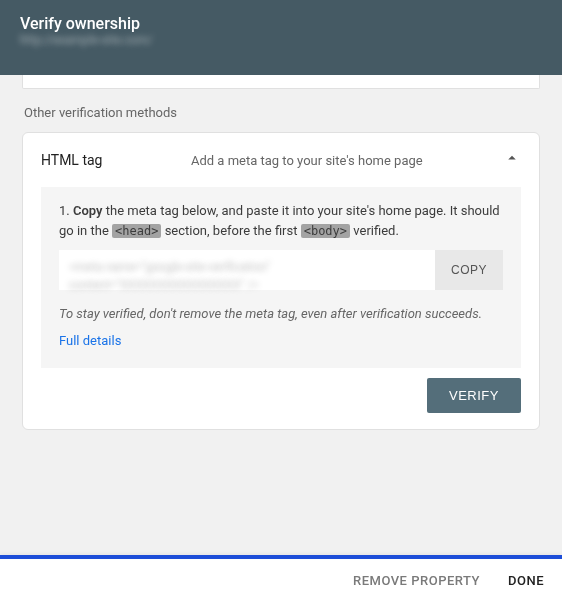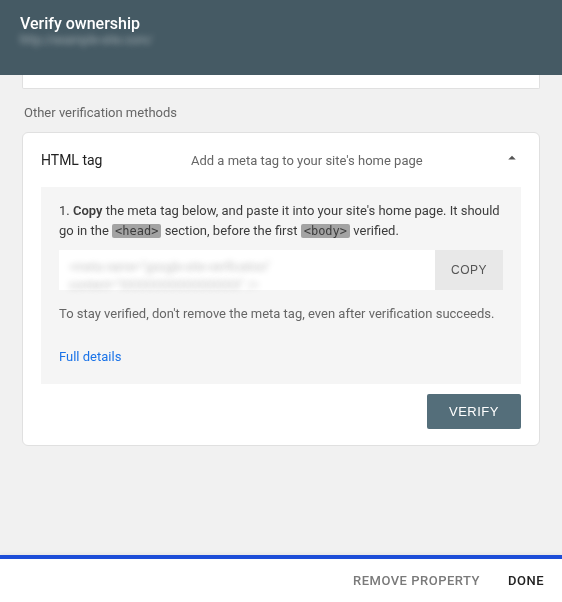--- a/index.html
+++ b/index.html
@@ -15,21 +15,21 @@
 .card-title { font-size: 14px; color: #212121; flex: 0 0 150px; }
 .card-desc { font-size: 13px; color: #666; flex: 1; }
 .chevron svg { width: 18px; height: 18px; fill: #555; }
 .card-body { padding: 14px 18px 18px; background: #f5f5f5; margin: 0 18px 6px; font-size: 13px; color: #3c3c3c; line-height: 1.5; }
 .step { margin-bottom: 10px; }
 .step b { font-weight: 600; }
 .code { font-family: monospace; font-size: 12px; background: #a3a3a3; padding: 0 3px; border-radius: 2px; }
 .copy-row { display: flex; align-items: stretch; margin: 10px 0 14px; }
 .copy-input { flex: 1; background: #fff; border: none; padding: 8px 10px; height: 40px; color: transparent; text-shadow: 0 0 6px #bbb; font-size: 12px; user-select: none; }
 .copy-btn { background: #e8e8e8; border: none; padding: 0 16px; font-size: 12px; color: #555; font-weight: 500; letter-spacing: 0.5px; cursor: pointer; }
-.note { color: #666; font-size: 13px; margin-bottom: 23px; }
+.note { color: #666; font-size: 13px; margin-bottom: 7px; font-style: italic; }
 .link { color: #1a73e8; font-size: 13px; text-decoration: none; }
 .verify-row { display: flex; justify-content: flex-end; padding: 4px 18px 16px; }
 .verify-btn { background: #546e7a; color: #fff; border: none; padding: 10px 22px; font-size: 13px; font-weight: 500; letter-spacing: 0.5px; border-radius: 2px; cursor: pointer; }
 .footer { background: #fff; border-top: 4px solid #1d4ed8; display: flex; justify-content: flex-end; align-items: center; padding: 14px 18px; gap: 28px; box-shadow: 0 -1px 4px rgba(0,0,0,0.06); }
 .footer .txt { font-size: 13px; font-weight: 500; letter-spacing: 0.5px; cursor: pointer; }
 .footer .remove { color: #7a7a7a; }
 .footer .done { color: #212121; }
 </style>
 </head>
 <body>

